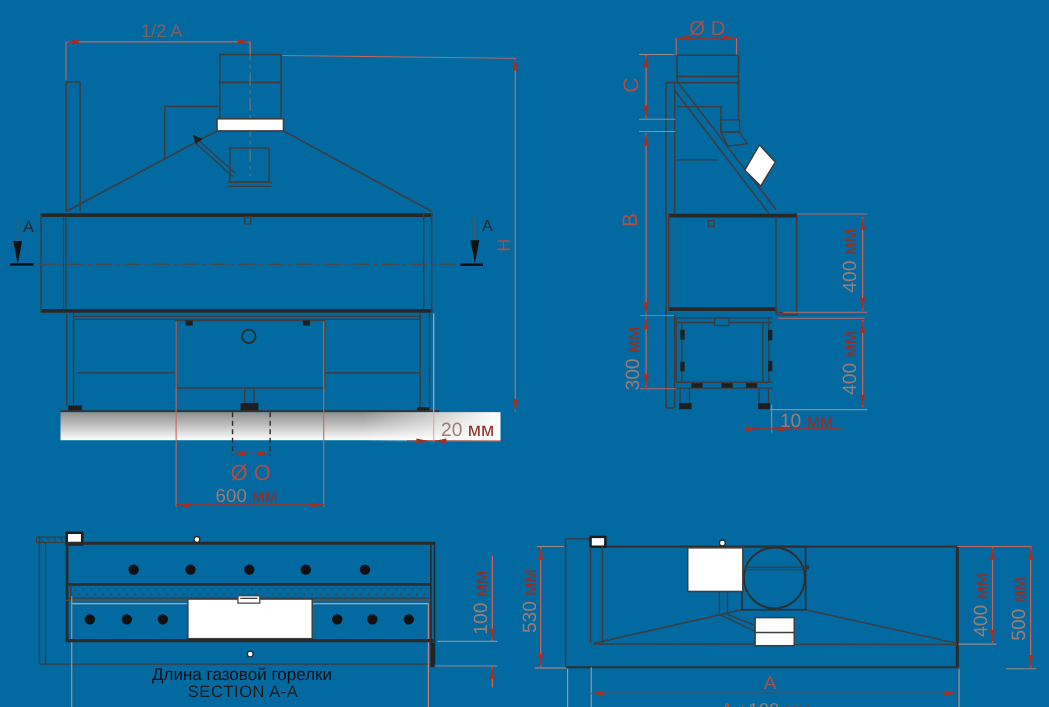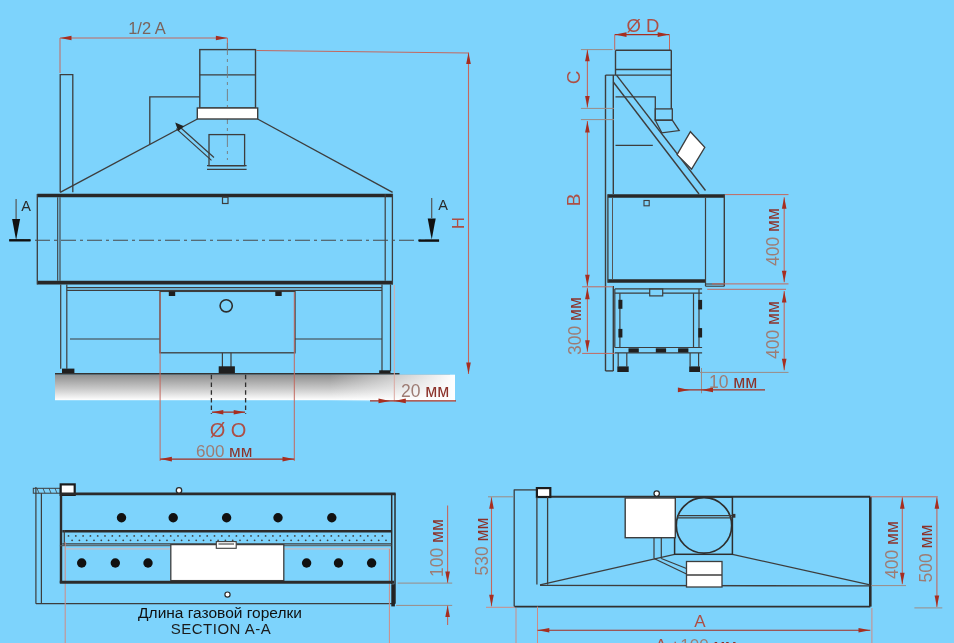--- a/index.html
+++ b/index.html
@@ -1,16 +1,16 @@
 <!DOCTYPE html>
 <html><head>
 <meta charset="utf-8">
 <style>
   html,body{margin:0;padding:0;background:#fff;}
-  .wrap{width:954px;height:643px;position:relative;overflow:hidden;background:#7dd3fc;}
+  .wrap{width:954px;height:643px;position:relative;overflow:hidden;background:#0369a1;}
   svg{position:absolute;left:0;top:0;}
   text{font-family:"Liberation Sans",sans-serif;}
   .num{fill:#9d7c74;}
   .mm{fill:#8c322a;}
   .let{fill:#ad4f45;}
 </style>
 </head>
 <body>
 <div class="wrap">
 <svg width="954" height="643" viewBox="0 0 954 643">

